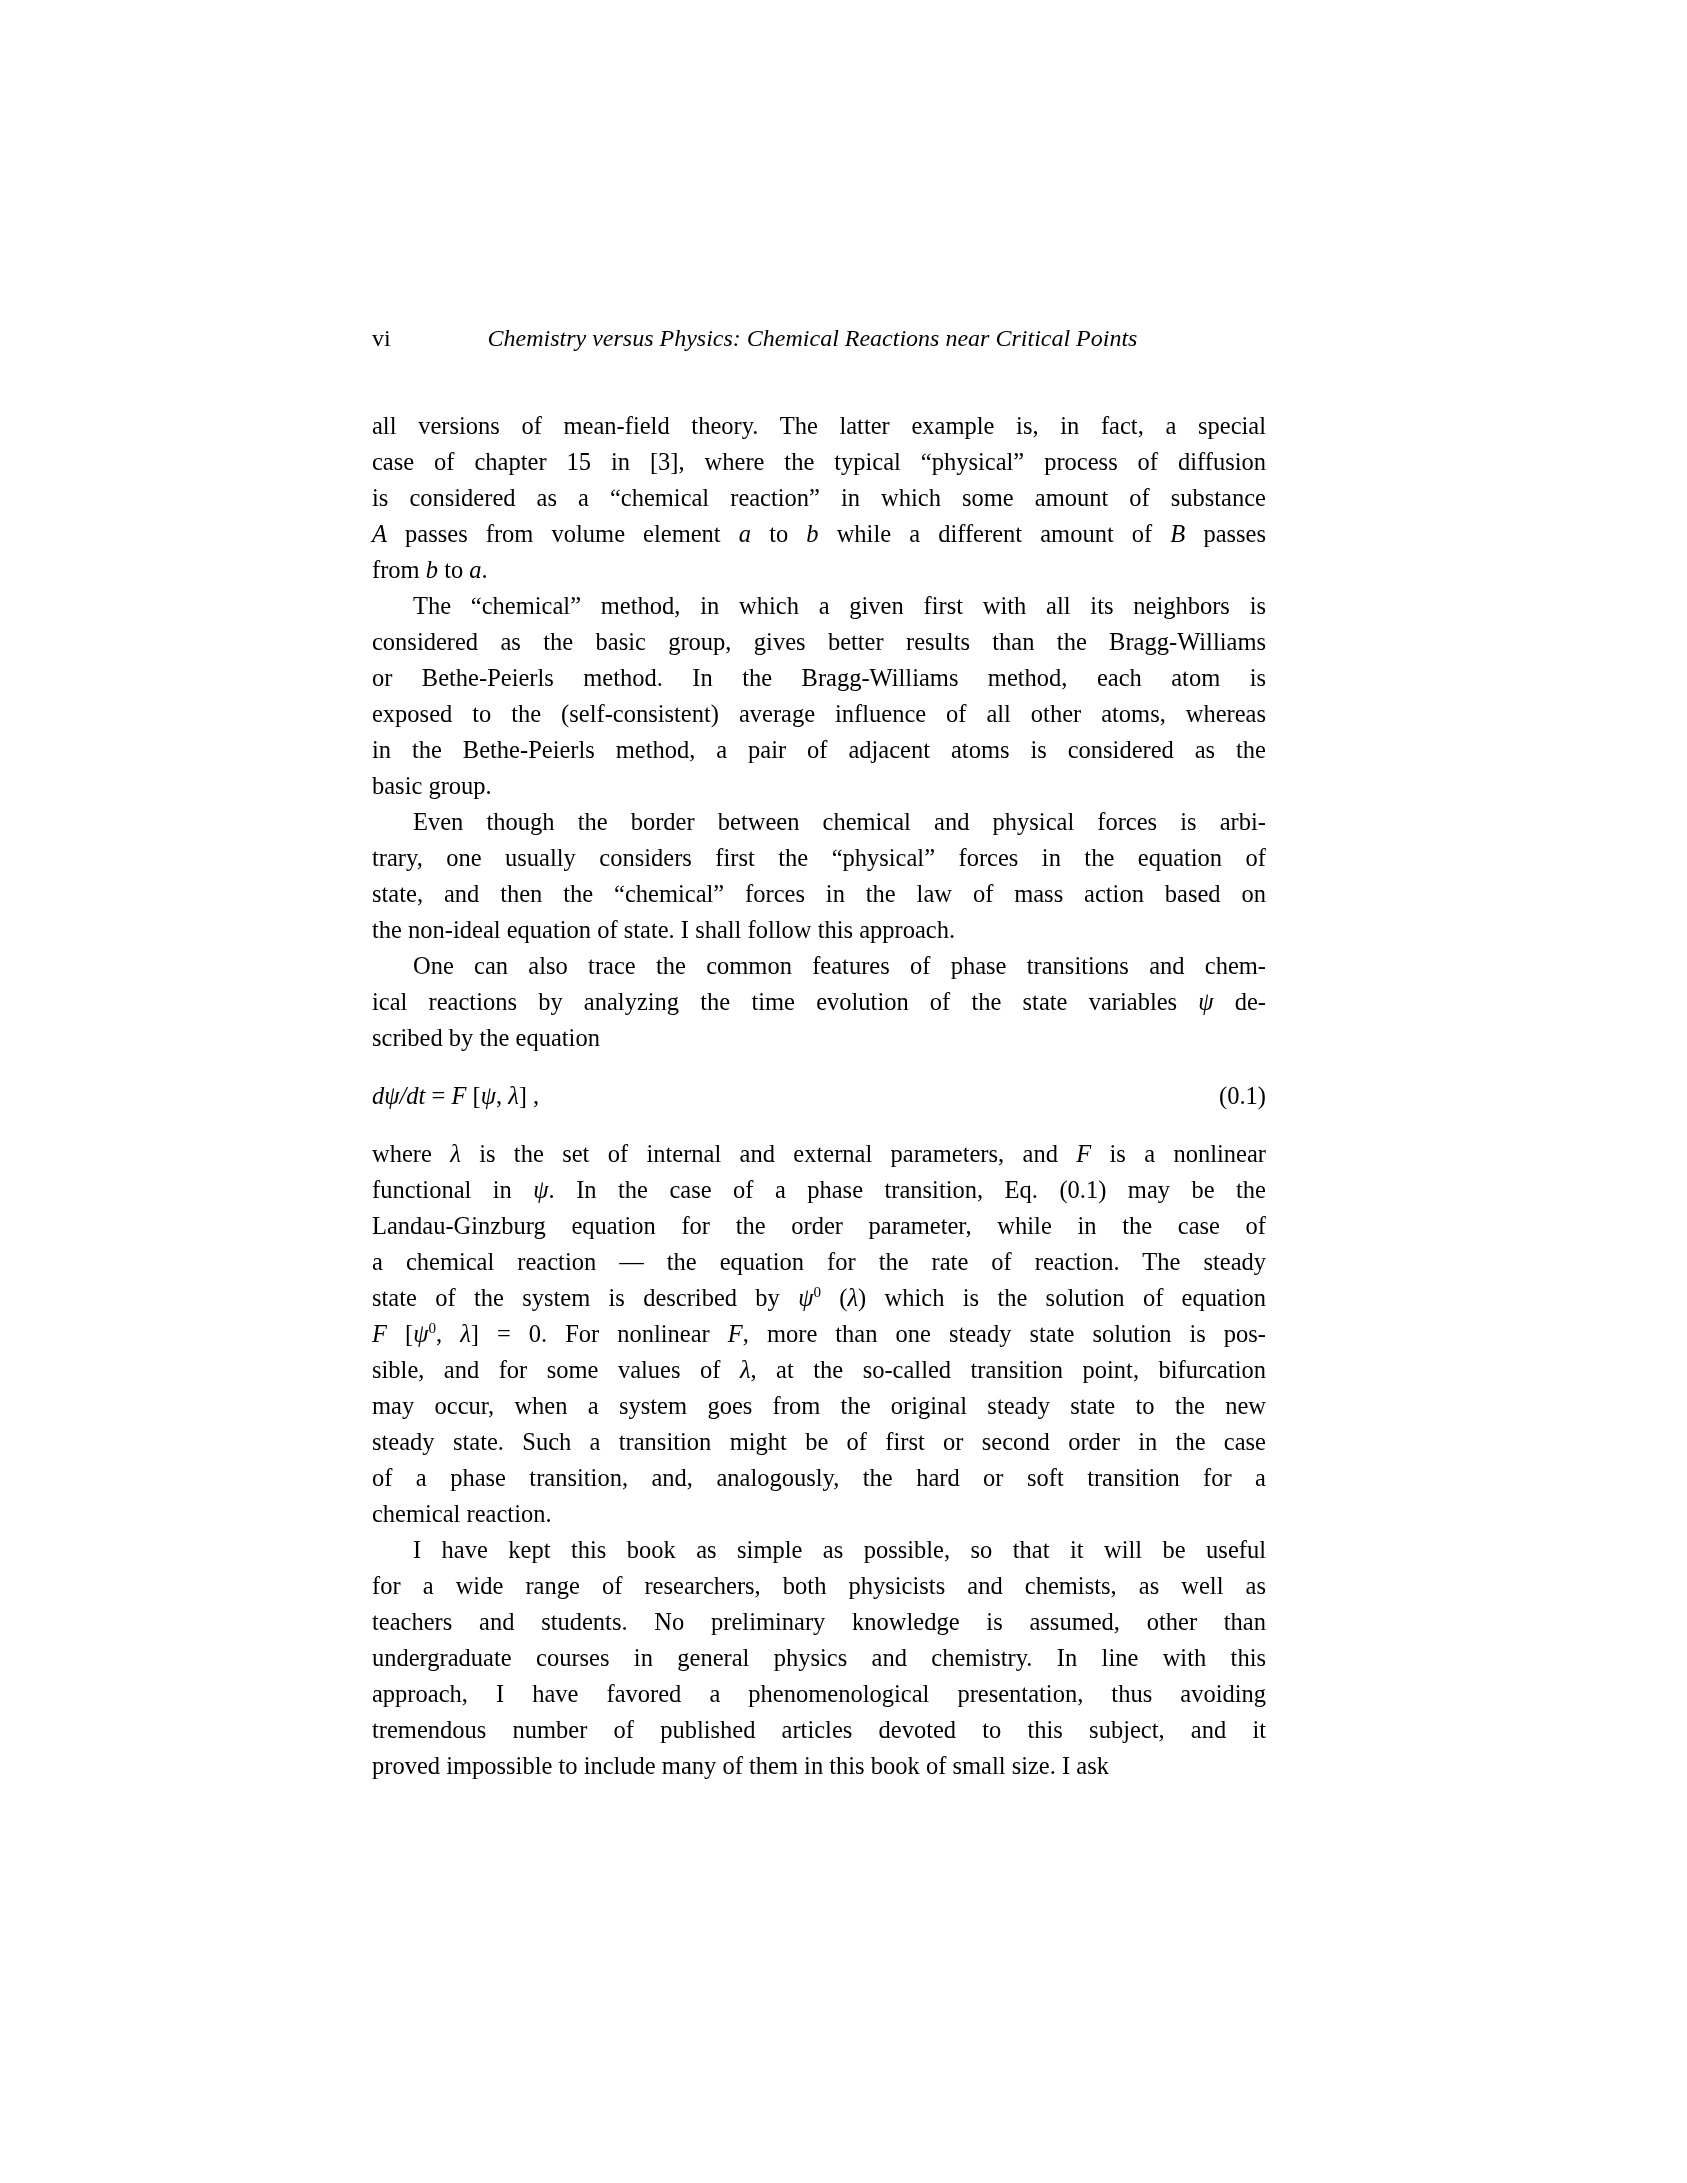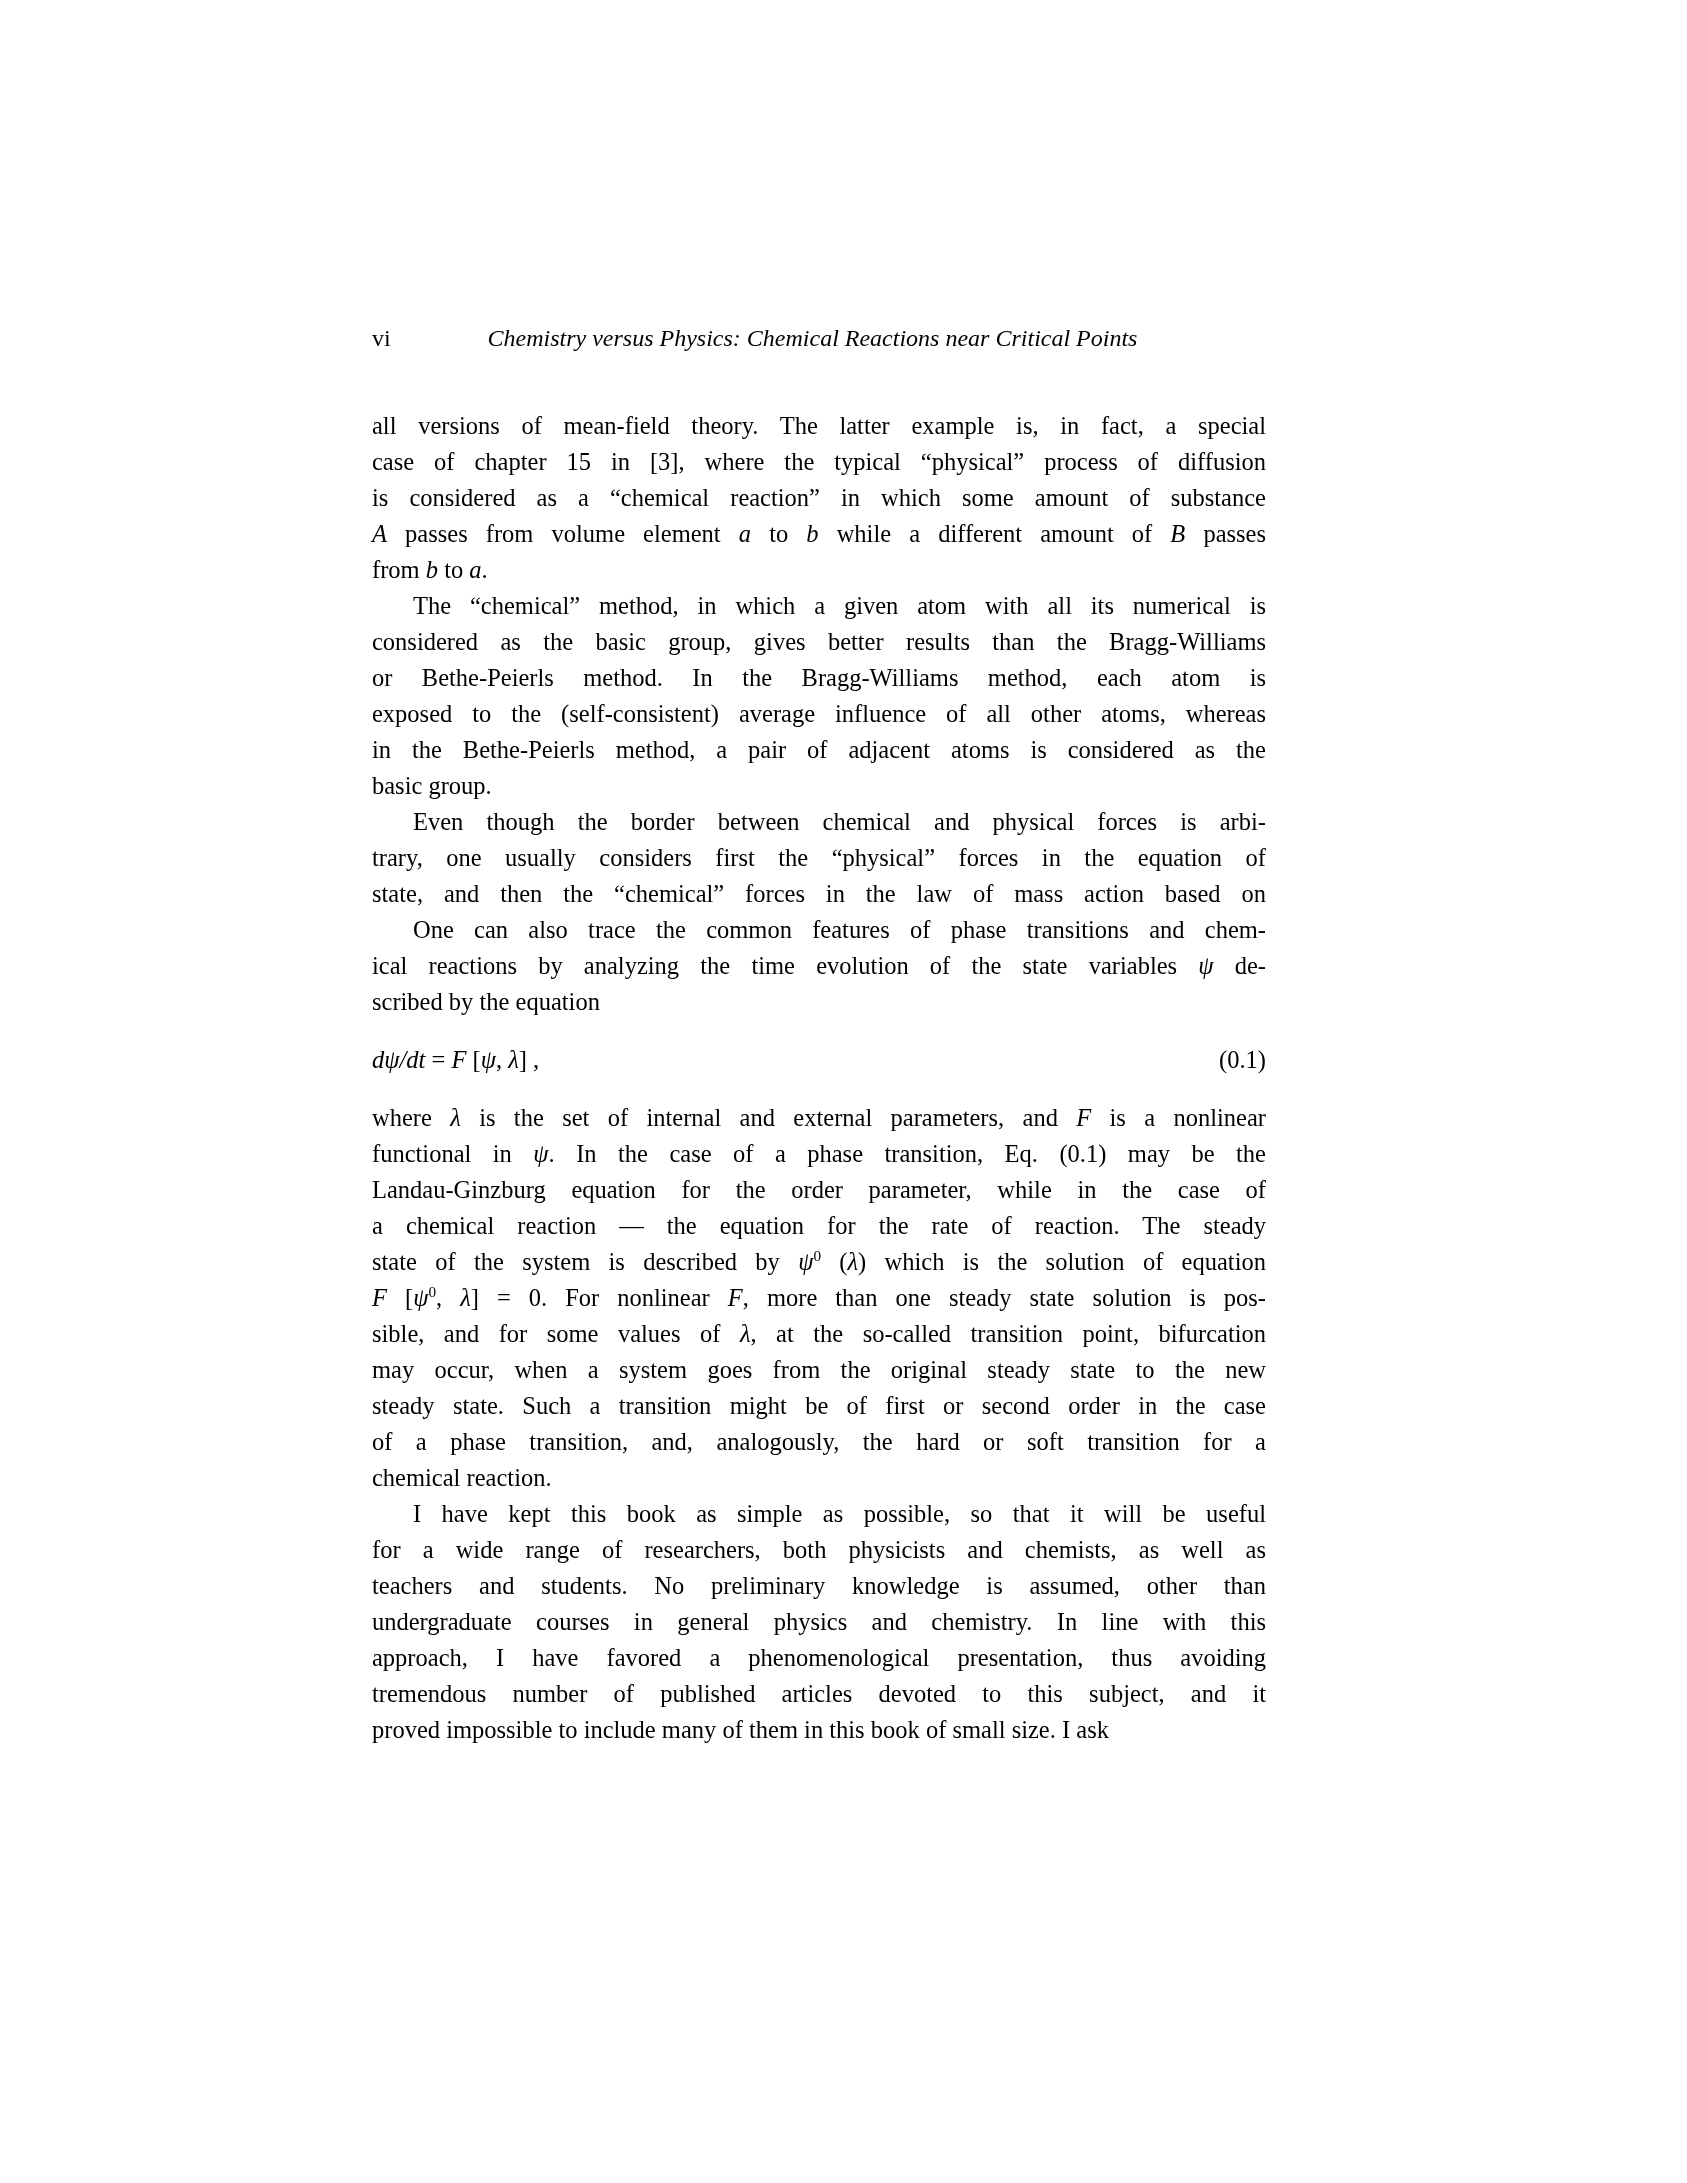--- a/index.html
+++ b/index.html
@@ -78,29 +78,30 @@
   <div class="running-head">
     <span class="pagenum">vi</span>
     <span class="running-title">Chemistry versus Physics: Chemical Reactions near Critical Points</span>
   </div>
   <div class="text-body" id="text-body">
       <div class="line">all versions of mean-field theory. The latter example is, in fact, a special</div>
       <div class="line">case of chapter 15 in [3], where the typical “physical” process of diffusion</div>
       <div class="line">is considered as a “chemical reaction” in which some amount of substance</div>
       <div class="line"><i>A</i> passes from volume element <i>a</i> to <i>b</i> while a different amount of <i>B</i> passes</div>
       <div class="line end">from <i>b</i> to <i>a</i>.</div>
-      <div class="line indent">The “chemical” method, in which a given atom with all its numerical is</div>
+      <div class="line indent">The “chemical” method, in which a given first with all its neighbors is</div>
       <div class="line">considered as the basic group, gives better results than the Bragg-Williams</div>
       <div class="line">or Bethe-Peierls method. In the Bragg-Williams method, each atom is</div>
       <div class="line">exposed to the (self-consistent) average influence of all other atoms, whereas</div>
       <div class="line">in the Bethe-Peierls method, a pair of adjacent atoms is considered as the</div>
       <div class="line end">basic group.</div>
       <div class="line indent">Even though the border between chemical and physical forces is arbi-</div>
       <div class="line">trary, one usually considers first the “physical” forces in the equation of</div>
       <div class="line">state, and then the “chemical” forces in the law of mass action based on</div>
+      <div class="line end">the non-ideal equation of state. I shall follow this approach.</div>
       <div class="line indent">One can also trace the common features of phase transitions and chem-</div>
       <div class="line">ical reactions by analyzing the time evolution of the state variables <i>ψ</i> de-</div>
       <div class="line end">scribed by the equation</div>
       <div class="equation-row"><span class="eq-body"><i>dψ/dt</i> = <i>F</i> [<i>ψ</i>, <i>λ</i>] ,</span><span class="eq-number">(0.1)</span></div>
       <div class="line">where <i>λ</i> is the set of internal and external parameters, and <i>F</i> is a nonlinear</div>
       <div class="line">functional in <i>ψ</i>. In the case of a phase transition, Eq. (0.1) may be the</div>
       <div class="line">Landau-Ginzburg equation for the order parameter, while in the case of</div>
       <div class="line">a chemical reaction — the equation for the rate of reaction. The steady</div>
       <div class="line">state of the system is described by <i>ψ</i><sup>0</sup> (<i>λ</i>) which is the solution of equation</div>
       <div class="line"><i>F</i> [<i>ψ</i><sup>0</sup>, <i>λ</i>] = 0. For nonlinear <i>F</i>, more than one steady state solution is pos-</div>

